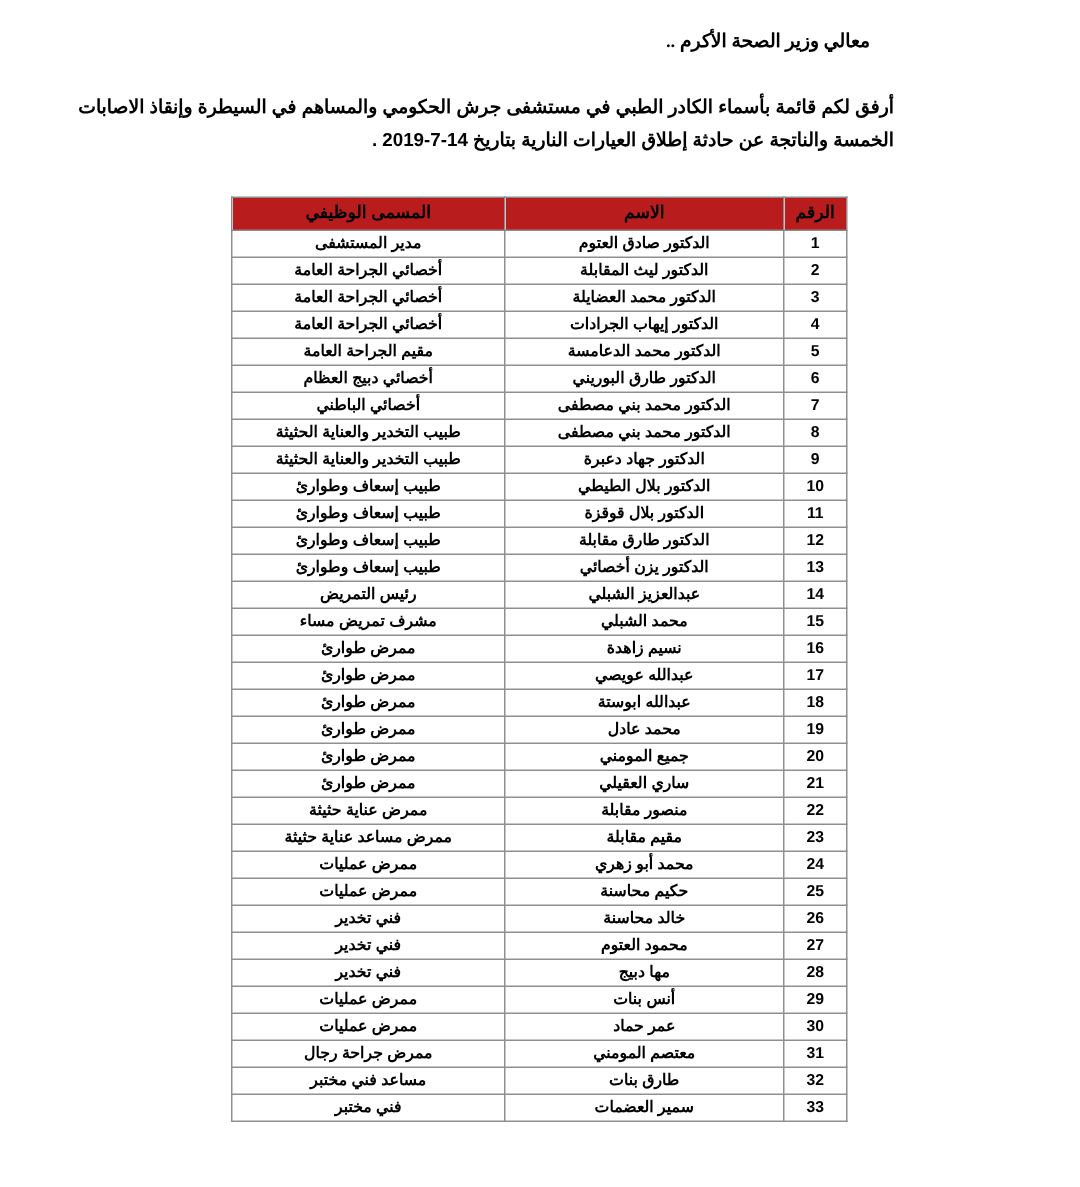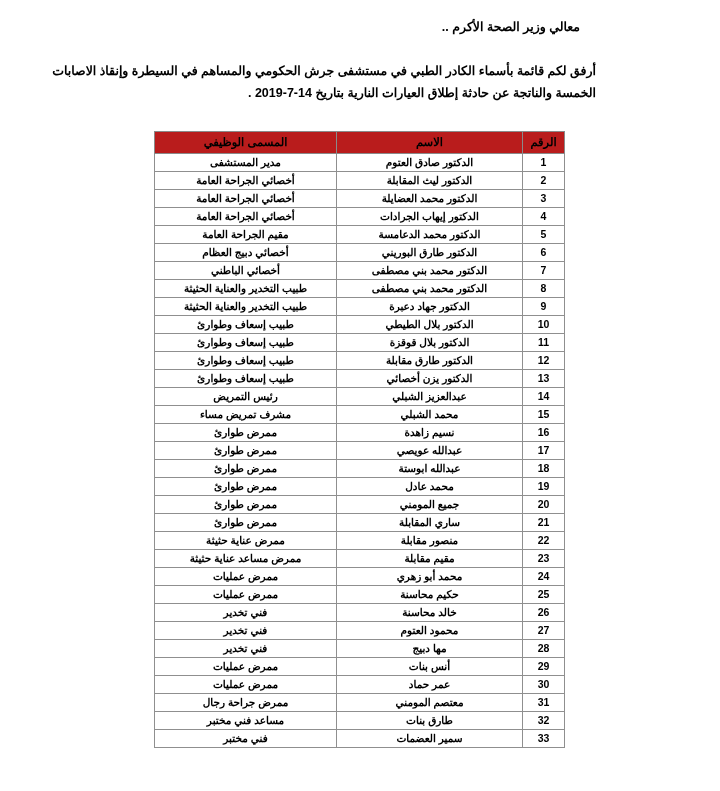--- a/index.html
+++ b/index.html
@@ -17,20 +17,21 @@
   .page {
     width: 720px;
     height: 791px;
     box-sizing: border-box;
     padding: 18px 28px 10px 28px;
     position: relative;
   }
   .letter-head {
     margin: 0 0 0 0;
     padding-right: 0;
+    font-family: Liberation Serif, serif;
   }
   .letter-line {
     font-size: 12.5px;
     line-height: 1.55;
     text-align: right;
     margin: 0 0 11px 0;
     padding-right: 112px;
     font-weight: bold;
     letter-spacing: 0;
   }
@@ -204,21 +205,21 @@
             <td>محمد عادل</td>
             <td>ممرض طوارئ</td>
           </tr>
           <tr>
             <td class="num">20</td>
             <td>جميع المومني</td>
             <td>ممرض طوارئ</td>
           </tr>
           <tr>
             <td class="num">21</td>
-            <td>ساري المقابلة</td>
+            <td>ساري العقيلي</td>
             <td>ممرض طوارئ</td>
           </tr>
           <tr>
             <td class="num">22</td>
             <td>منصور مقابلة</td>
             <td>ممرض عناية حثيثة</td>
           </tr>
           <tr>
             <td class="num">23</td>
             <td>مقيم مقابلة</td>

